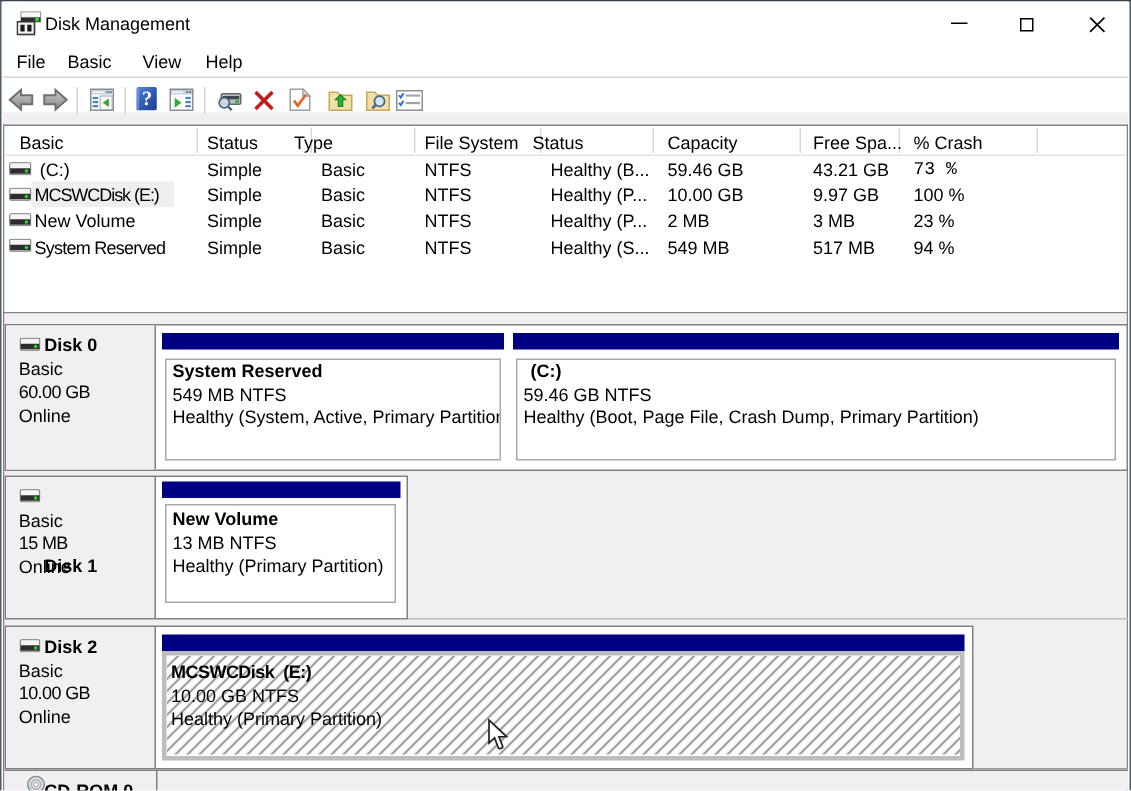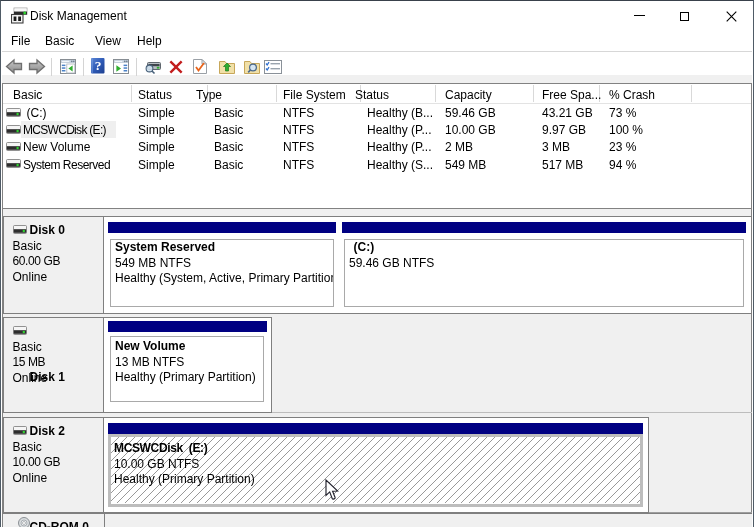--- a/index.html
+++ b/index.html
@@ -150,21 +150,21 @@
 <rect x="0.8" y="4.2" width="13.4" height="3.6" fill="#2d2d2d"></rect>
 <circle cx="11.6" cy="6" r="1.2" fill="#2fd32f"></circle>
 </svg>
 <div class="abs" style="left:26.5px;top:106.0px;white-space:nowrap;">(C:)</div>
 <div class="abs" style="left:138px;top:106.0px;white-space:nowrap;">Simple</div>
 <div class="abs" style="left:214px;top:106.0px;white-space:nowrap;">Basic</div>
 <div class="abs" style="left:283px;top:106.0px;white-space:nowrap;">NTFS</div>
 <div class="abs" style="left:367px;top:106.0px;white-space:nowrap;">Healthy (B...</div>
 <div class="abs" style="left:445px;top:106.0px;white-space:nowrap;">59.46 GB</div>
 <div class="abs" style="left:542px;top:106.0px;white-space:nowrap;">43.21 GB</div>
-<div class="abs" style="left:609px;top:106.0px;white-space:nowrap;">73 %</div>
+<div class="abs" style="left:609px;top:106.0px;white-space:nowrap;font-family:Liberation Mono, monospace;">73 %</div>
 <svg class="abs" style="left:6px;top:124.9px" width="15" height="9" viewBox="0 0 15 9">
 <rect x="0.5" y="0.5" width="14" height="8" rx="1" fill="#e3e3e3" stroke="#7a7a7a" stroke-width="0.8"></rect>
 <rect x="1" y="1" width="13" height="3" fill="#f5f5f5"></rect>
 <rect x="0.8" y="4.2" width="13.4" height="3.6" fill="#2d2d2d"></rect>
 <circle cx="11.6" cy="6" r="1.2" fill="#2fd32f"></circle>
 </svg>
 <div class="abs" style="left:23px;top:123.2px;white-space:nowrap;letter-spacing:-0.7px;">MCSWCDisk (E:)</div>
 <div class="abs" style="left:138px;top:123.2px;white-space:nowrap;">Simple</div>
 <div class="abs" style="left:214px;top:123.2px;white-space:nowrap;">Basic</div>
 <div class="abs" style="left:283px;top:123.2px;white-space:nowrap;">NTFS</div>
@@ -217,20 +217,21 @@
 <div class="abs" style="left:107.5px;top:222.0px;width:228.5px;height:11px;background:#000082;"></div>
 <div class="abs" style="left:109.5px;top:238.5px;width:224.0px;height:68px;background:#fff;border:1px solid #a9a9a9;overflow:hidden;">
 <div class="abs b hdrline" style="left:4.5px;top:0.5px;">System Reserved</div>
 <div class="abs hdrline" style="left:4.5px;top:16.0px;">549 MB NTFS</div>
 <div class="abs hdrline" style="left:4.5px;top:31.5px;">Healthy (System, Active, Primary Partition)</div>
 </div>
 <div class="abs" style="left:341.5px;top:222.0px;width:404.5px;height:11px;background:#000082;"></div>
 <div class="abs" style="left:343.5px;top:238.5px;width:400.0px;height:68px;background:#fff;border:1px solid #a9a9a9;overflow:hidden;">
 <div class="abs b hdrline" style="left:9.1px;top:0.5px;">(C:)</div>
 <div class="abs hdrline" style="left:4.5px;top:16.0px;">59.46 GB NTFS</div>
+<div class="abs hdrline" style="left:4.5px;top:31.5px;">Healthy (Boot, Page File, Crash Dump, Primary Partition)</div>
 </div>
 <div class="abs" style="left:2.5px;top:317px;width:269.5px;height:96px;border:1px solid #7f7f7f;background:#fff;"></div>
 <div class="abs" style="left:3.5px;top:318px;width:100.5px;height:94px;background:#f0f0f0;border-right:1px solid #7f7f7f;"></div>
 <div class="abs" style="left:272px;top:412px;width:479.5px;height:1px;background:#bdbdbd;"></div>
 <svg class="abs" style="left:13px;top:326px" width="14" height="9" viewBox="0 0 14 9">
 <rect x="0.5" y="0.5" width="13" height="8" rx="1" fill="#e3e3e3" stroke="#7a7a7a" stroke-width="0.8"></rect>
 <rect x="1" y="1" width="12" height="3" fill="#f5f5f5"></rect>
 <rect x="0.8" y="4.2" width="12.4" height="3.6" fill="#2d2d2d"></rect>
 <circle cx="10.8" cy="6" r="1.2" fill="#2fd32f"></circle>
 </svg>

